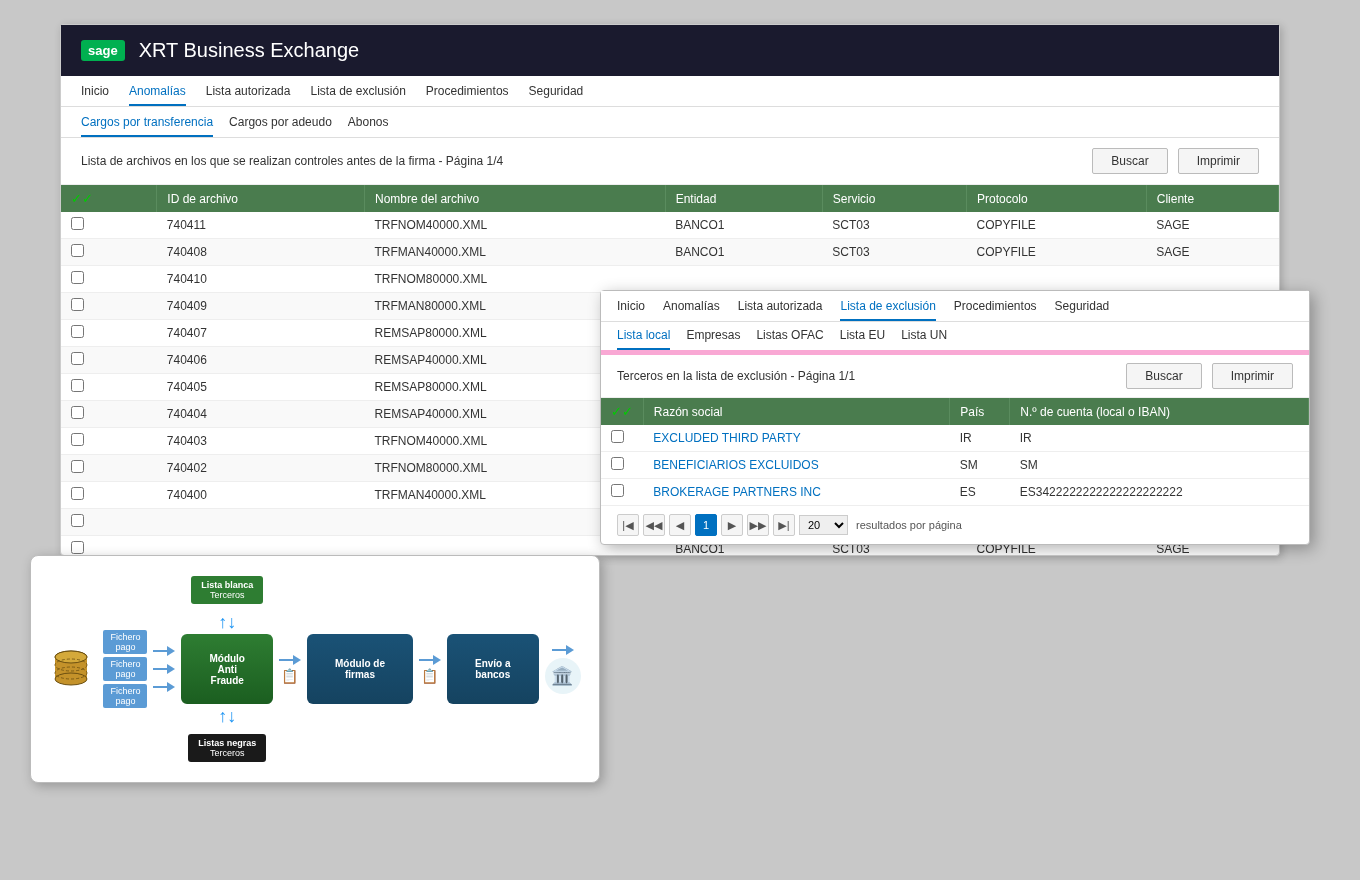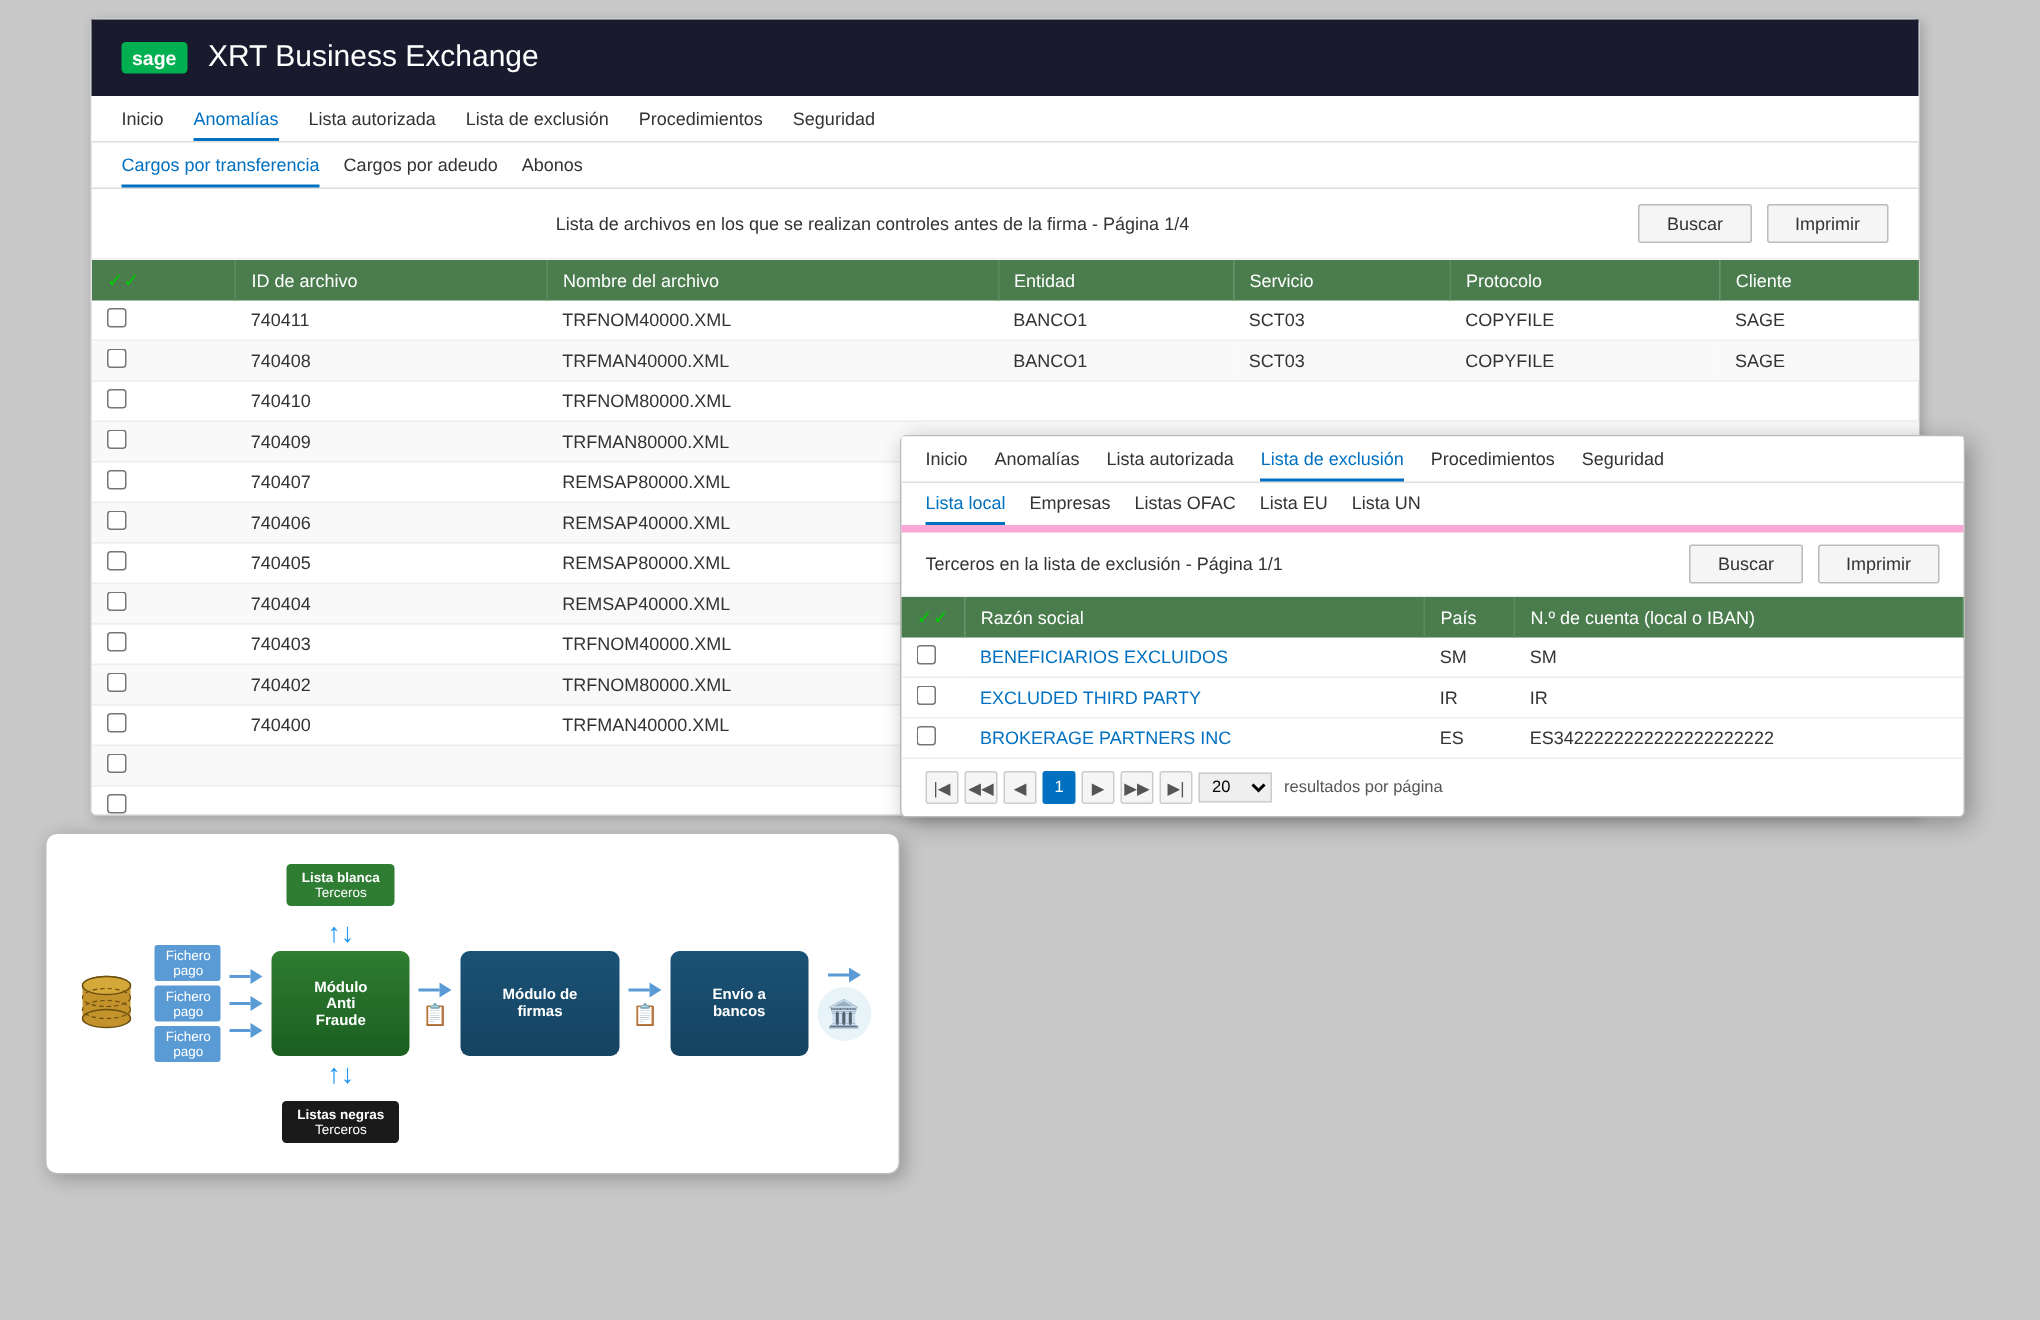--- a/index.html
+++ b/index.html
@@ -9,21 +9,21 @@
       font-size: 12px;
       width: 1360px;
       height: 880px;
       overflow: hidden;
       position: relative;
     }
 
     
     .main-window {
       position: absolute;
-      top: 12px;
+      top: 24px;
       left: 60px;
       width: 1220px;
       background: #fff;
       border: 1px solid #ccc;
       border-radius: 4px;
       box-shadow: 2px 2px 8px rgba(0,0,0,0.2);
     }
 
     
     .header-bar {
@@ -94,21 +94,20 @@
       padding: 10px 20px;
       display: flex;
       align-items: center;
       gap: 10px;
       border-bottom: 1px solid #eee;
     }
     .toolbar-text {
       font-size: 12px;
       color: #333;
       flex: 1;
-      text-align: center;
     }
     .btn {
       padding: 5px 18px;
       font-size: 12px;
       border: 1px solid #bbb;
       background: #f5f5f5;
       cursor: pointer;
       border-radius: 2px;
       color: #333;
     }
@@ -619,29 +618,29 @@
         </th>
         <th>Razón social</th>
         <th style="width:60px;">País</th>
         <th>N.º de cuenta (local o IBAN)</th>
       </tr>
     </thead>
     <tbody id="overlay-table-body">
 
     <tr>
     <td><input type="checkbox" style="margin: 0px;"></td>
+    <td><a class="link-text">EXCLUDED THIRD PARTY</a></td>
+    <td>IR</td>
+    <td>IR</td>
+  </tr>
+        <tr>
+    <td><input type="checkbox" style="margin: 0px;"></td>
     <td><a class="link-text">BENEFICIARIOS EXCLUIDOS</a></td>
     <td>SM</td>
     <td>SM</td>
-  </tr>
-        <tr>
-    <td><input type="checkbox" style="margin: 0px;"></td>
-    <td><a class="link-text">EXCLUDED THIRD PARTY</a></td>
-    <td>IR</td>
-    <td>IR</td>
   </tr>
         <tr>
     <td><input type="checkbox" style="margin: 0px;"></td>
     <td><a class="link-text">BROKERAGE PARTNERS INC</a></td>
     <td>ES</td>
     <td>ES3422222222222222222222</td>
   </tr>
       </tbody>
   </table>
 

